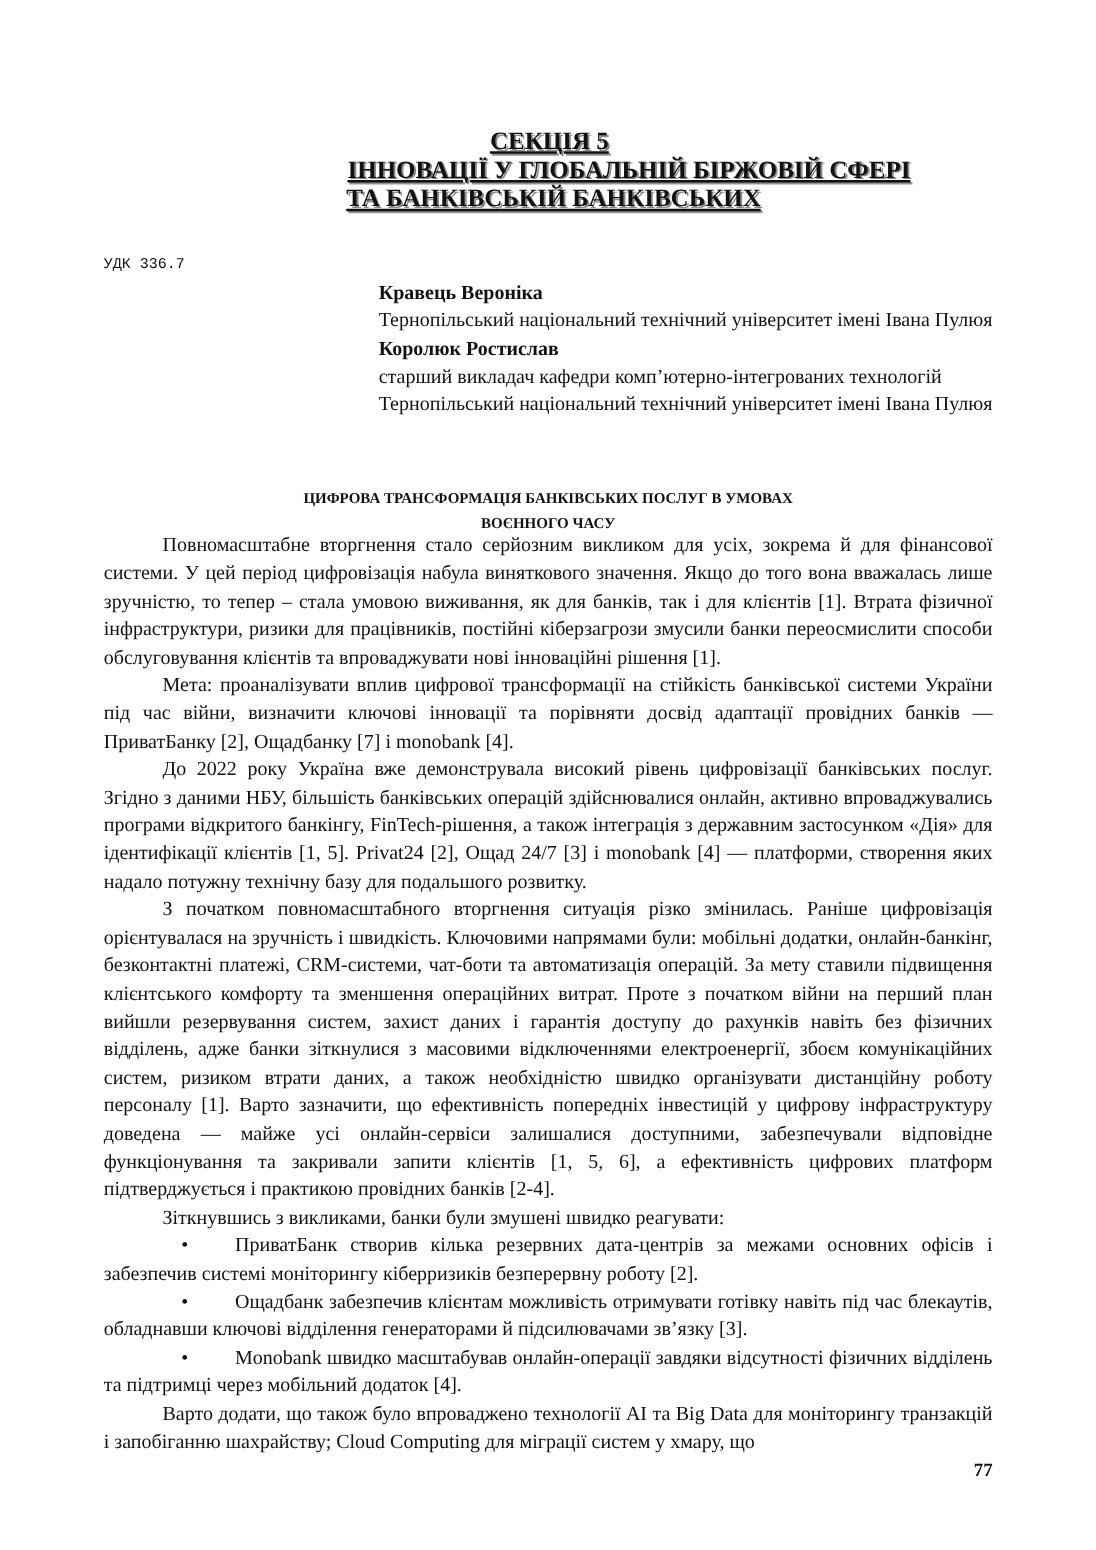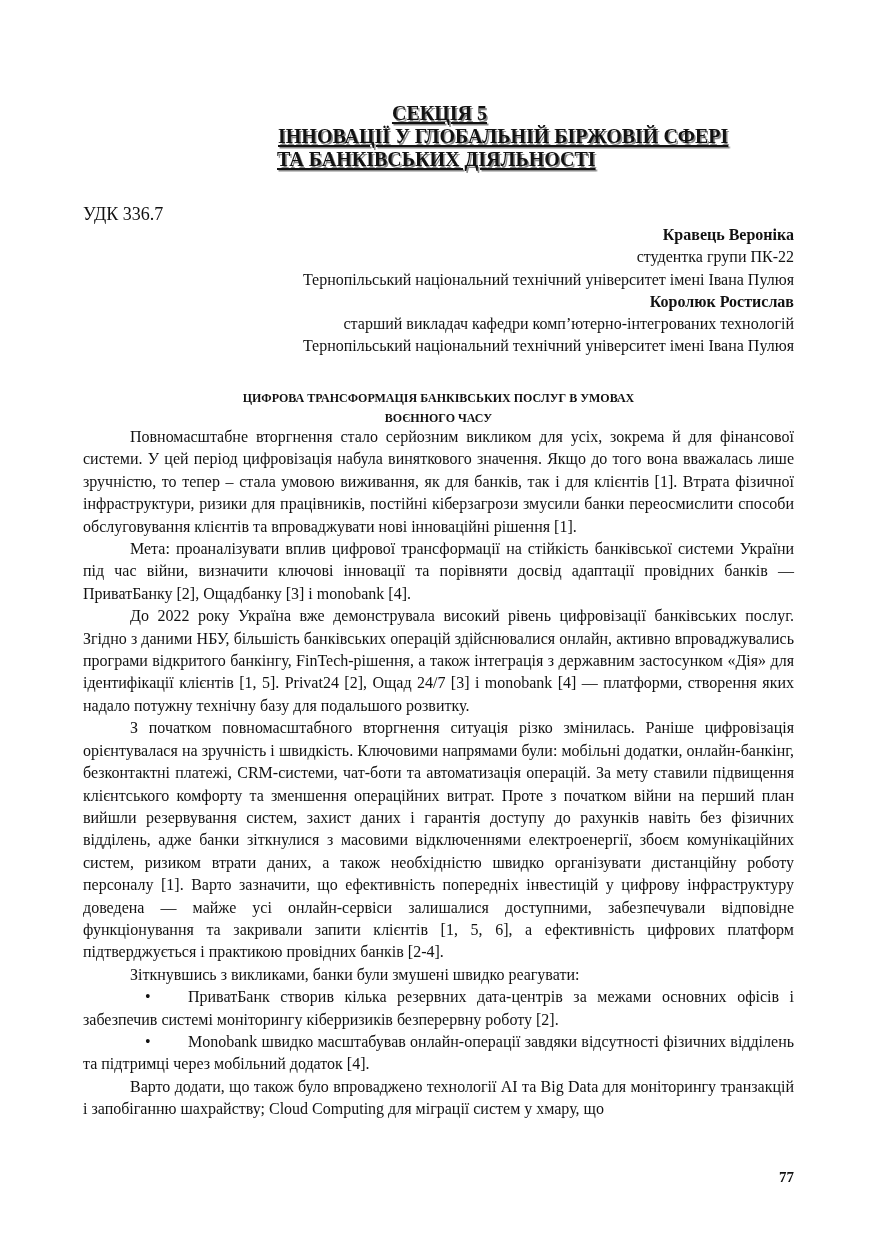--- a/index.html
+++ b/index.html
@@ -11,23 +11,23 @@
   .page { position: absolute; left: 0; top: 16px; width: 877px; height: 1240px; }
   .section-head {
     position: absolute; left: 0; top: 86px; width: 877px;
     font-weight: bold; font-size: 20px; line-height: 23px;
     text-shadow: 1.5px 1.5px 0 #8a8a8a;
   }
   .section-head div { text-decoration: underline; text-decoration-thickness: 2px; text-underline-offset: 2px; }
   .sh1 { text-align: center; padding-left: 2px; }
   .sh2 { position: absolute; left: 230px; top: 23px; white-space: nowrap; margin-left: 48px; }
   .sh3 { position: absolute; left: 277px; top: 46px; white-space: nowrap; }
-  .udk { position: absolute; left: 83px; top: 188px; font-size: 18px; }
+  .udk { position: absolute; left: 83px; top: 188px; font-size: 12px; font-family: Liberation Mono, monospace; }
   .authors {
-    position: absolute; right: 83px; top: 208px; text-align: right;
+    position: absolute; right: 83px; top: 208px; text-align: left;
     font-size: 16px; line-height: 22.3px;
   }
   .authors .b { font-weight: bold; }
   .art-title {
     position: absolute; left: 83px; width: 711px; top: 372px;
     text-align: center; font-weight: bold; font-size: 12px; line-height: 20px;
   }
   .body-text {
     position: absolute; left: 83px; width: 711px; top: 410px;
     font-size: 16px; line-height: 22.4px; text-align: justify;
@@ -39,44 +39,44 @@
   .page-num { position: absolute; right: 83px; top: 1153px; font-size: 15px; font-weight: bold; }
 </style>
 </head>
 <body>
 
 <div class="page">
 
   <div class="section-head">
     <div class="sh1">СЕКЦІЯ 5</div>
     <div class="sh2">ІННОВАЦІЇ У ГЛОБАЛЬНІЙ БІРЖОВІЙ СФЕРІ</div>
-    <div class="sh3">ТА БАНКІВСЬКИХ ДІЯЛЬНОСТІ</div>
+    <div class="sh3">ТА БАНКІВСЬКІЙ БАНКІВСЬКИХ</div>
   </div>
 
   <div class="udk">УДК 336.7</div>
 
   <div class="authors">
     <div class="b">Кравець Вероніка</div>
-    <div>студентка групи ПК-22</div>
     <div>Тернопільський національний технічний університет імені  Івана Пулюя</div>
     <div class="b">Королюк Ростислав</div>
     <div>старший викладач кафедри комп’ютерно-інтегрованих технологій</div>
     <div>Тернопільський національний технічний університет імені  Івана Пулюя</div>
   </div>
 
   <div class="art-title">
     <div>ЦИФРОВА ТРАНСФОРМАЦІЯ БАНКІВСЬКИХ ПОСЛУГ В УМОВАХ</div>
     <div>ВОЄННОГО ЧАСУ</div>
   </div>
 
   <div class="body-text">
     <p>Повномасштабне вторгнення стало серйозним викликом для усіх, зокрема й для фінансової системи. У цей період цифровізація набула виняткового значення. Якщо до того вона вважалась лише зручністю, то тепер – стала умовою виживання, як для банків, так і для клієнтів [1]. Втрата фізичної інфраструктури, ризики для працівників, постійні кіберзагрози змусили банки переосмислити способи обслуговування клієнтів та впроваджувати нові інноваційні рішення [1].</p>
-    <p>Мета: проаналізувати вплив цифрової трансформації на стійкість банківської системи України під час війни, визначити ключові інновації та порівняти досвід адаптації провідних банків — ПриватБанку [2], Ощадбанку [3] і monobank [4].</p>
+    <p>Мета: проаналізувати вплив цифрової трансформації на стійкість банківської системи України під час війни, визначити ключові інновації та порівняти досвід адаптації провідних банків — ПриватБанку [2], Ощадбанку [7] і monobank [4].</p>
     <p>До 2022 року Україна вже демонструвала високий рівень цифровізації банківських послуг. Згідно з даними НБУ, більшість банківських операцій здійснювалися онлайн, активно впроваджувались програми відкритого банкінгу,  FinTech-рішення, а також інтеграція з державним застосунком «Дія» для ідентифікації клієнтів [1, 5]. Privat24 [2], Ощад 24/7 [3] і monobank [4] — платформи, створення яких надало потужну технічну базу для подальшого розвитку.</p>
     <p>З початком повномасштабного вторгнення ситуація різко змінилась. Раніше цифровізація орієнтувалася на зручність і швидкість. Ключовими напрямами були: мобільні додатки, онлайн-банкінг, безконтактні платежі, CRM-системи, чат-боти та автоматизація операцій. За мету ставили підвищення клієнтського комфорту та зменшення операційних витрат. Проте з початком війни на перший план вийшли резервування систем, захист даних і гарантія доступу до рахунків навіть без фізичних відділень, адже банки зіткнулися з масовими відключеннями електроенергії, збоєм комунікаційних систем, ризиком втрати даних, а також необхідністю швидко організувати дистанційну роботу персоналу [1]. Варто зазначити, що ефективність попередніх інвестицій у цифрову інфраструктуру доведена — майже усі онлайн-сервіси залишалися доступними, забезпечували відповідне функціонування та закривали запити клієнтів [1, 5, 6], а ефективність цифрових платформ підтверджується і практикою провідних банків [2-4].</p>
     <p>Зіткнувшись з викликами, банки були змушені швидко реагувати:</p>
     <p class="bullet"><span class="bl"><span class="glyph">•</span></span><span>ПриватБанк створив кілька резервних дата-центрів за межами основних офісів і забезпечив системі моніторингу кіберризиків безперервну роботу [2].</span></p>
+    <p class="bullet"><span class="bl"><span class="glyph">•</span></span><span>Ощадбанк забезпечив клієнтам можливість отримувати готівку навіть під час блекаутів, обладнавши ключові відділення генераторами й підсилювачами зв’язку [3].</span></p>
     <p class="bullet"><span class="bl"><span class="glyph">•</span></span><span>Monobank швидко масштабував онлайн-операції завдяки відсутності фізичних відділень та підтримці через мобільний додаток [4].</span></p>
     <p>Варто додати, що також було впроваджено технології AI та Big Data для моніторингу транзакцій і запобіганню шахрайству; Cloud Computing для міграції систем у хмару, що</p>
   </div>
 
   <div class="page-num">77</div>
 </div>
 
 </body></html>

